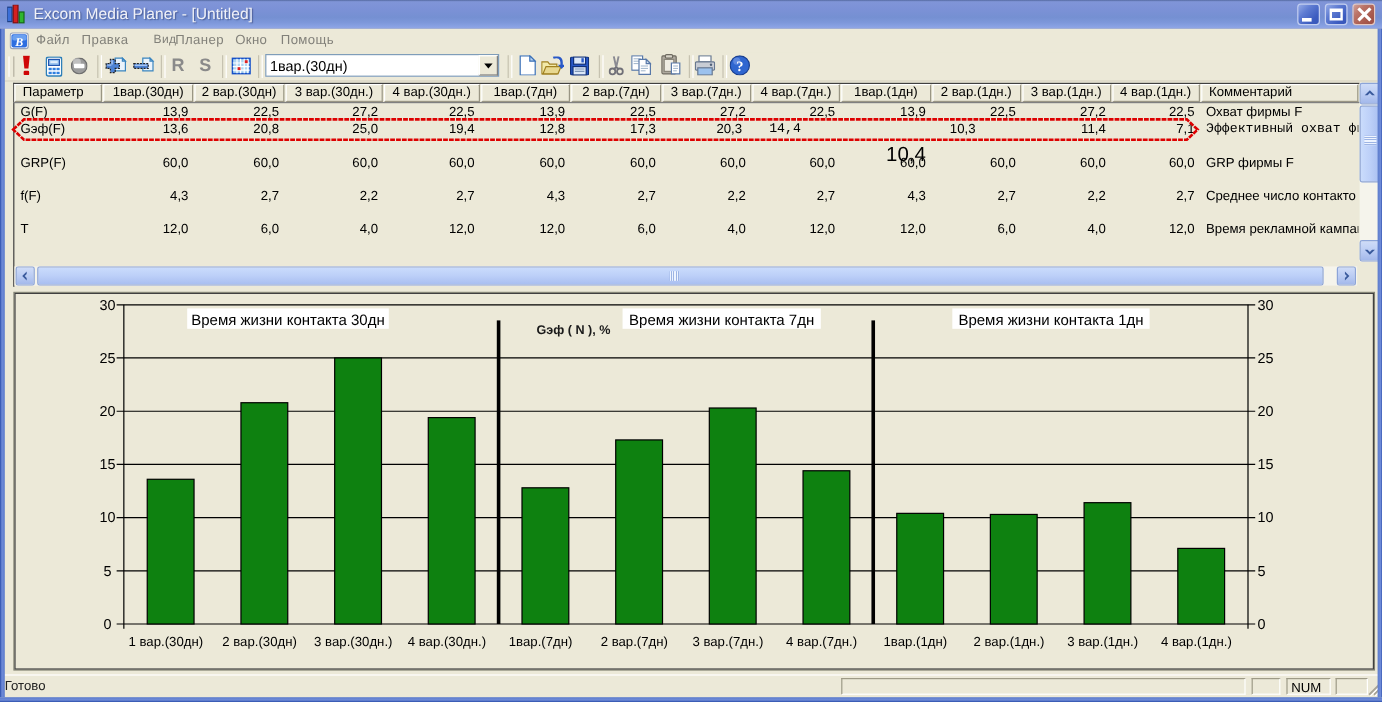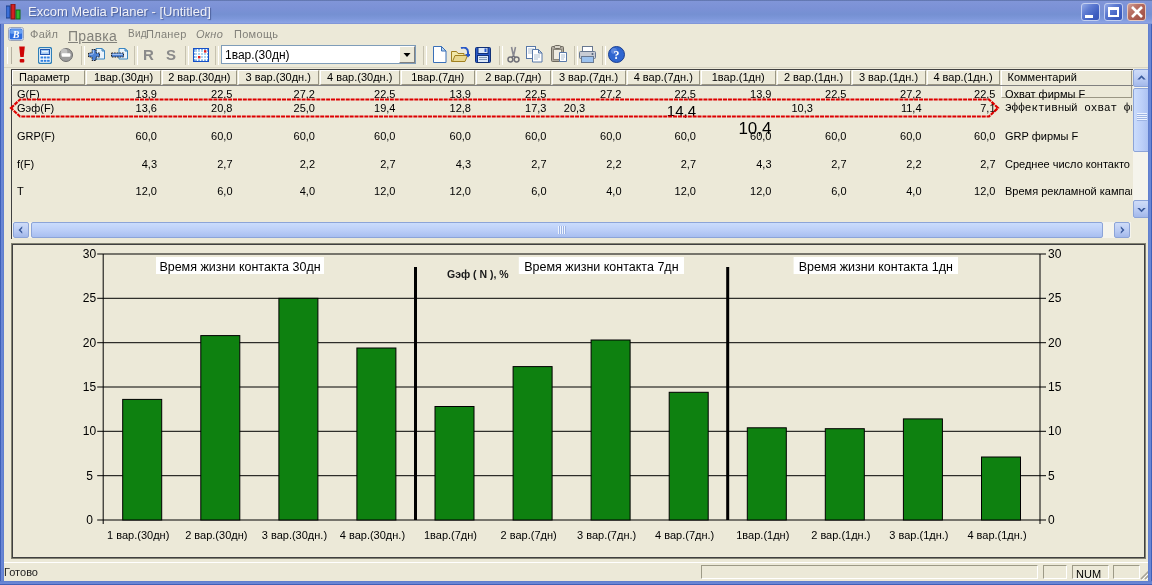--- a/index.html
+++ b/index.html
@@ -29,24 +29,24 @@
     </svg>
   </div>
 <div class="abs" style="left:4px;top:24px;width:1144px;height:20px;background:#ece9d8;"></div>
 <svg class="abs" style="left:8px;top:26px" width="17" height="16" viewBox="0 0 17 16">
   <rect x="0.5" y="1.5" width="15" height="13" rx="2" fill="#fff" stroke="#9aa4b8"></rect>
   <rect x="1.5" y="2.5" width="13" height="11" rx="1.5" fill="#2e6ee0"></rect>
   <rect x="2.2" y="3.2" width="12" height="4.5" rx="1.5" fill="#6aa0f0"></rect>
   <text x="8" y="12" font-size="10" font-weight="bold" fill="#fff" text-anchor="middle" font-style="italic" font-family="Liberation Serif,serif">B</text>
 </svg>
 <div class="txt" style="left:30px;top:28px;font-size:11px;color:#82817a;letter-spacing:0.3px;">Файл</div>
-<div class="txt" style="left:68px;top:28px;font-size:14px;color:#82817a;letter-spacing:0.3px;text-decoration:underline;">Правка</div>
+<div class="txt" style="left:68px;top:28px;font-size:11px;color:#82817a;letter-spacing:0.3px;">Правка</div>
 <div class="txt" style="left:128px;top:28px;font-size:10px;color:#82817a;letter-spacing:0.3px;">Вид</div>
 <div class="txt" style="left:146px;top:28px;font-size:11px;color:#82817a;letter-spacing:0.3px;">Планер</div>
-<div class="txt" style="left:196px;top:28px;font-size:11px;color:#82817a;letter-spacing:0.3px;font-style:italic;">Окно</div>
+<div class="txt" style="left:196px;top:28px;font-size:11px;color:#82817a;letter-spacing:0.3px;">Окно</div>
 <div class="txt" style="left:234px;top:28px;font-size:11px;color:#82817a;letter-spacing:0.3px;">Помощь</div>
 <div class="abs" style="left:4px;top:44px;width:1144px;height:23px;background:#ece9d8;border-bottom:1px solid #d8d4c2;"></div>
 <div class="abs" style="left:7px;top:47px;width:3px;height:17px;border-left:1px solid #fff;border-right:1px solid #b4b0a0;"></div>
 <svg class="abs" style="left:18px;top:46px" width="8" height="17" viewBox="0 0 8 17">
     <path d="M1.2 0.5 h5.6 l-1.1 10.5 h-3.4 z" fill="#cf0606"></path>
     <rect x="1.7" y="13" width="4.6" height="3.6" rx="1" fill="#cf0606"></rect>
   </svg>
 <svg class="abs" style="left:38px;top:47px" width="14" height="17" viewBox="0 0 14 17">
  <rect x="0.5" y="0.5" width="13" height="16" rx="2" fill="#fff" stroke="#2e7fb8" stroke-width="1.4"></rect>
  <rect x="2.5" y="2.5" width="9" height="5" fill="#9ec7f2" stroke="#2255b0"></rect>
@@ -158,21 +158,21 @@
 <div class="abs" style="left:237.5px;top:70px;width:81.5px;height:15px;background:#ece9d8;border-top:1px solid #fff;border-left:1px solid #fff;border-right:1px solid #9a9684;border-bottom:1px solid #9a9684;box-sizing:border-box;font-size:11px;color:#000;text-align:center;padding-left:0px;line-height:13px;overflow:hidden;">3 вар.(30дн.)</div>
 <div class="abs" style="left:320px;top:70px;width:79.5px;height:15px;background:#ece9d8;border-top:1px solid #fff;border-left:1px solid #fff;border-right:1px solid #9a9684;border-bottom:1px solid #9a9684;box-sizing:border-box;font-size:11px;color:#000;text-align:center;padding-left:0px;line-height:13px;overflow:hidden;">4 вар.(30дн.)</div>
 <div class="abs" style="left:400.5px;top:70px;width:74.5px;height:15px;background:#ece9d8;border-top:1px solid #fff;border-left:1px solid #fff;border-right:1px solid #9a9684;border-bottom:1px solid #9a9684;box-sizing:border-box;font-size:11px;color:#000;text-align:center;padding-left:0px;line-height:13px;overflow:hidden;">1вар.(7дн)</div>
 <div class="abs" style="left:476px;top:70px;width:74.5px;height:15px;background:#ece9d8;border-top:1px solid #fff;border-left:1px solid #fff;border-right:1px solid #9a9684;border-bottom:1px solid #9a9684;box-sizing:border-box;font-size:11px;color:#000;text-align:center;padding-left:0px;line-height:13px;overflow:hidden;">2 вар.(7дн)</div>
 <div class="abs" style="left:551.5px;top:70px;width:74px;height:15px;background:#ece9d8;border-top:1px solid #fff;border-left:1px solid #fff;border-right:1px solid #9a9684;border-bottom:1px solid #9a9684;box-sizing:border-box;font-size:11px;color:#000;text-align:center;padding-left:0px;line-height:13px;overflow:hidden;">3 вар.(7дн.)</div>
 <div class="abs" style="left:626.5px;top:70px;width:73.5px;height:15px;background:#ece9d8;border-top:1px solid #fff;border-left:1px solid #fff;border-right:1px solid #9a9684;border-bottom:1px solid #9a9684;box-sizing:border-box;font-size:11px;color:#000;text-align:center;padding-left:0px;line-height:13px;overflow:hidden;">4 вар.(7дн.)</div>
 <div class="abs" style="left:701px;top:70px;width:74.5px;height:15px;background:#ece9d8;border-top:1px solid #fff;border-left:1px solid #fff;border-right:1px solid #9a9684;border-bottom:1px solid #9a9684;box-sizing:border-box;font-size:11px;color:#000;text-align:center;padding-left:0px;line-height:13px;overflow:hidden;">1вар.(1дн)</div>
 <div class="abs" style="left:776.5px;top:70px;width:74px;height:15px;background:#ece9d8;border-top:1px solid #fff;border-left:1px solid #fff;border-right:1px solid #9a9684;border-bottom:1px solid #9a9684;box-sizing:border-box;font-size:11px;color:#000;text-align:center;padding-left:0px;line-height:13px;overflow:hidden;">2 вар.(1дн.)</div>
 <div class="abs" style="left:851.5px;top:70px;width:74px;height:15px;background:#ece9d8;border-top:1px solid #fff;border-left:1px solid #fff;border-right:1px solid #9a9684;border-bottom:1px solid #9a9684;box-sizing:border-box;font-size:11px;color:#000;text-align:center;padding-left:0px;line-height:13px;overflow:hidden;">3 вар.(1дн.)</div>
 <div class="abs" style="left:926.5px;top:70px;width:73px;height:15px;background:#ece9d8;border-top:1px solid #fff;border-left:1px solid #fff;border-right:1px solid #9a9684;border-bottom:1px solid #9a9684;box-sizing:border-box;font-size:11px;color:#000;text-align:center;padding-left:0px;line-height:13px;overflow:hidden;">4 вар.(1дн.)</div>
-<div class="abs" style="left:1000.5px;top:70px;width:131.5px;height:28px;background:#ece9d8;border-top:1px solid #fff;border-left:1px solid #fff;border-right:1px solid #9a9684;border-bottom:1px solid #9a9684;box-sizing:border-box;font-size:11px;color:#000;text-align:left;padding-left:6px;line-height:13px;overflow:hidden;">Комментарий</div>
+<div class="abs" style="left:1000.5px;top:70px;width:131.5px;height:15px;background:#ece9d8;border-top:1px solid #fff;border-left:1px solid #fff;border-right:1px solid #9a9684;border-bottom:1px solid #9a9684;box-sizing:border-box;font-size:11px;color:#000;text-align:left;padding-left:6px;line-height:13px;overflow:hidden;">Комментарий</div>
 <div class="abs" style="left:11px;top:85px;width:1122px;height:1px;background:#808080;"></div>
 <div class="txt" style="left:17px;top:87.5px;font-size:11px;color:#000;">G(F)</div>
 <div class="txt" style="left:102px;top:87.5px;width:55px;text-align:right;font-size:11px;color:#000;">13,9</div>
 <div class="txt" style="left:177.5px;top:87.5px;width:55px;text-align:right;font-size:11px;color:#000;">22,5</div>
 <div class="txt" style="left:260px;top:87.5px;width:55px;text-align:right;font-size:11px;color:#000;">27,2</div>
 <div class="txt" style="left:340.5px;top:87.5px;width:55px;text-align:right;font-size:11px;color:#000;">22,5</div>
 <div class="txt" style="left:416px;top:87.5px;width:55px;text-align:right;font-size:11px;color:#000;">13,9</div>
 <div class="txt" style="left:491.5px;top:87.5px;width:55px;text-align:right;font-size:11px;color:#000;">22,5</div>
 <div class="txt" style="left:566.5px;top:87.5px;width:55px;text-align:right;font-size:11px;color:#000;">27,2</div>
 <div class="txt" style="left:641px;top:87.5px;width:55px;text-align:right;font-size:11px;color:#000;">22,5</div>
@@ -181,22 +181,22 @@
 <div class="txt" style="left:866.5px;top:87.5px;width:55px;text-align:right;font-size:11px;color:#000;">27,2</div>
 <div class="txt" style="left:940.5px;top:87.5px;width:55px;text-align:right;font-size:11px;color:#000;">22,5</div>
 <div class="txt" style="left:1005px;top:87.5px;width:127px;overflow:hidden;font-size:11px;color:#000;">Охват фирмы F</div>
 <div class="txt" style="left:17px;top:101.5px;font-size:11px;color:#000;">Gэф(F)</div>
 <div class="txt" style="left:102px;top:101.5px;width:55px;text-align:right;font-size:11px;color:#000;">13,6</div>
 <div class="txt" style="left:177.5px;top:101.5px;width:55px;text-align:right;font-size:11px;color:#000;">20,8</div>
 <div class="txt" style="left:260px;top:101.5px;width:55px;text-align:right;font-size:11px;color:#000;">25,0</div>
 <div class="txt" style="left:340.5px;top:101.5px;width:55px;text-align:right;font-size:11px;color:#000;">19,4</div>
 <div class="txt" style="left:416px;top:101.5px;width:55px;text-align:right;font-size:11px;color:#000;">12,8</div>
 <div class="txt" style="left:491.5px;top:101.5px;width:55px;text-align:right;font-size:11px;color:#000;">17,3</div>
-<div class="txt" style="left:547px;top:101.5px;width:55px;text-align:center;font-size:11px;color:#000;">20,3</div>
-<div class="txt" style="left:641px;top:101.5px;width:55px;text-align:right;font-size:15px;color:#000;">14,4</div>
+<div class="txt" style="left:597px;top:101.5px;width:55px;text-align:left;font-size:11px;color:#000;">20,3</div>
+<div class="txt" style="left:641px;top:101.5px;width:55px;font-size:11px;color:#000;font-family:Liberation Mono, monospace;">14,4</div>
 <div class="txt" style="left:716.5px;top:119px;width:55px;text-align:right;font-size:17px;color:#000;">10,4</div>
 <div class="txt" style="left:791.5px;top:101.5px;width:55px;text-align:left;font-size:11px;color:#000;">10,3</div>
 <div class="txt" style="left:866.5px;top:101.5px;width:55px;text-align:right;font-size:11px;color:#000;">11,4</div>
 <div class="txt" style="left:940.5px;top:101.5px;width:55px;text-align:right;font-size:11px;color:#000;">7,1</div>
 <div class="txt" style="left:1005px;top:101.5px;width:127px;overflow:hidden;font-size:11px;color:#000;font-family:Liberation Mono, monospace;">Эффективный охват фи</div>
 <div class="txt" style="left:17px;top:129.5px;font-size:11px;color:#000;">GRP(F)</div>
 <div class="txt" style="left:102px;top:129.5px;width:55px;text-align:right;font-size:11px;color:#000;">60,0</div>
 <div class="txt" style="left:177.5px;top:129.5px;width:55px;text-align:right;font-size:11px;color:#000;">60,0</div>
 <div class="txt" style="left:260px;top:129.5px;width:55px;text-align:right;font-size:11px;color:#000;">60,0</div>
 <div class="txt" style="left:340.5px;top:129.5px;width:55px;text-align:right;font-size:11px;color:#000;">60,0</div>

